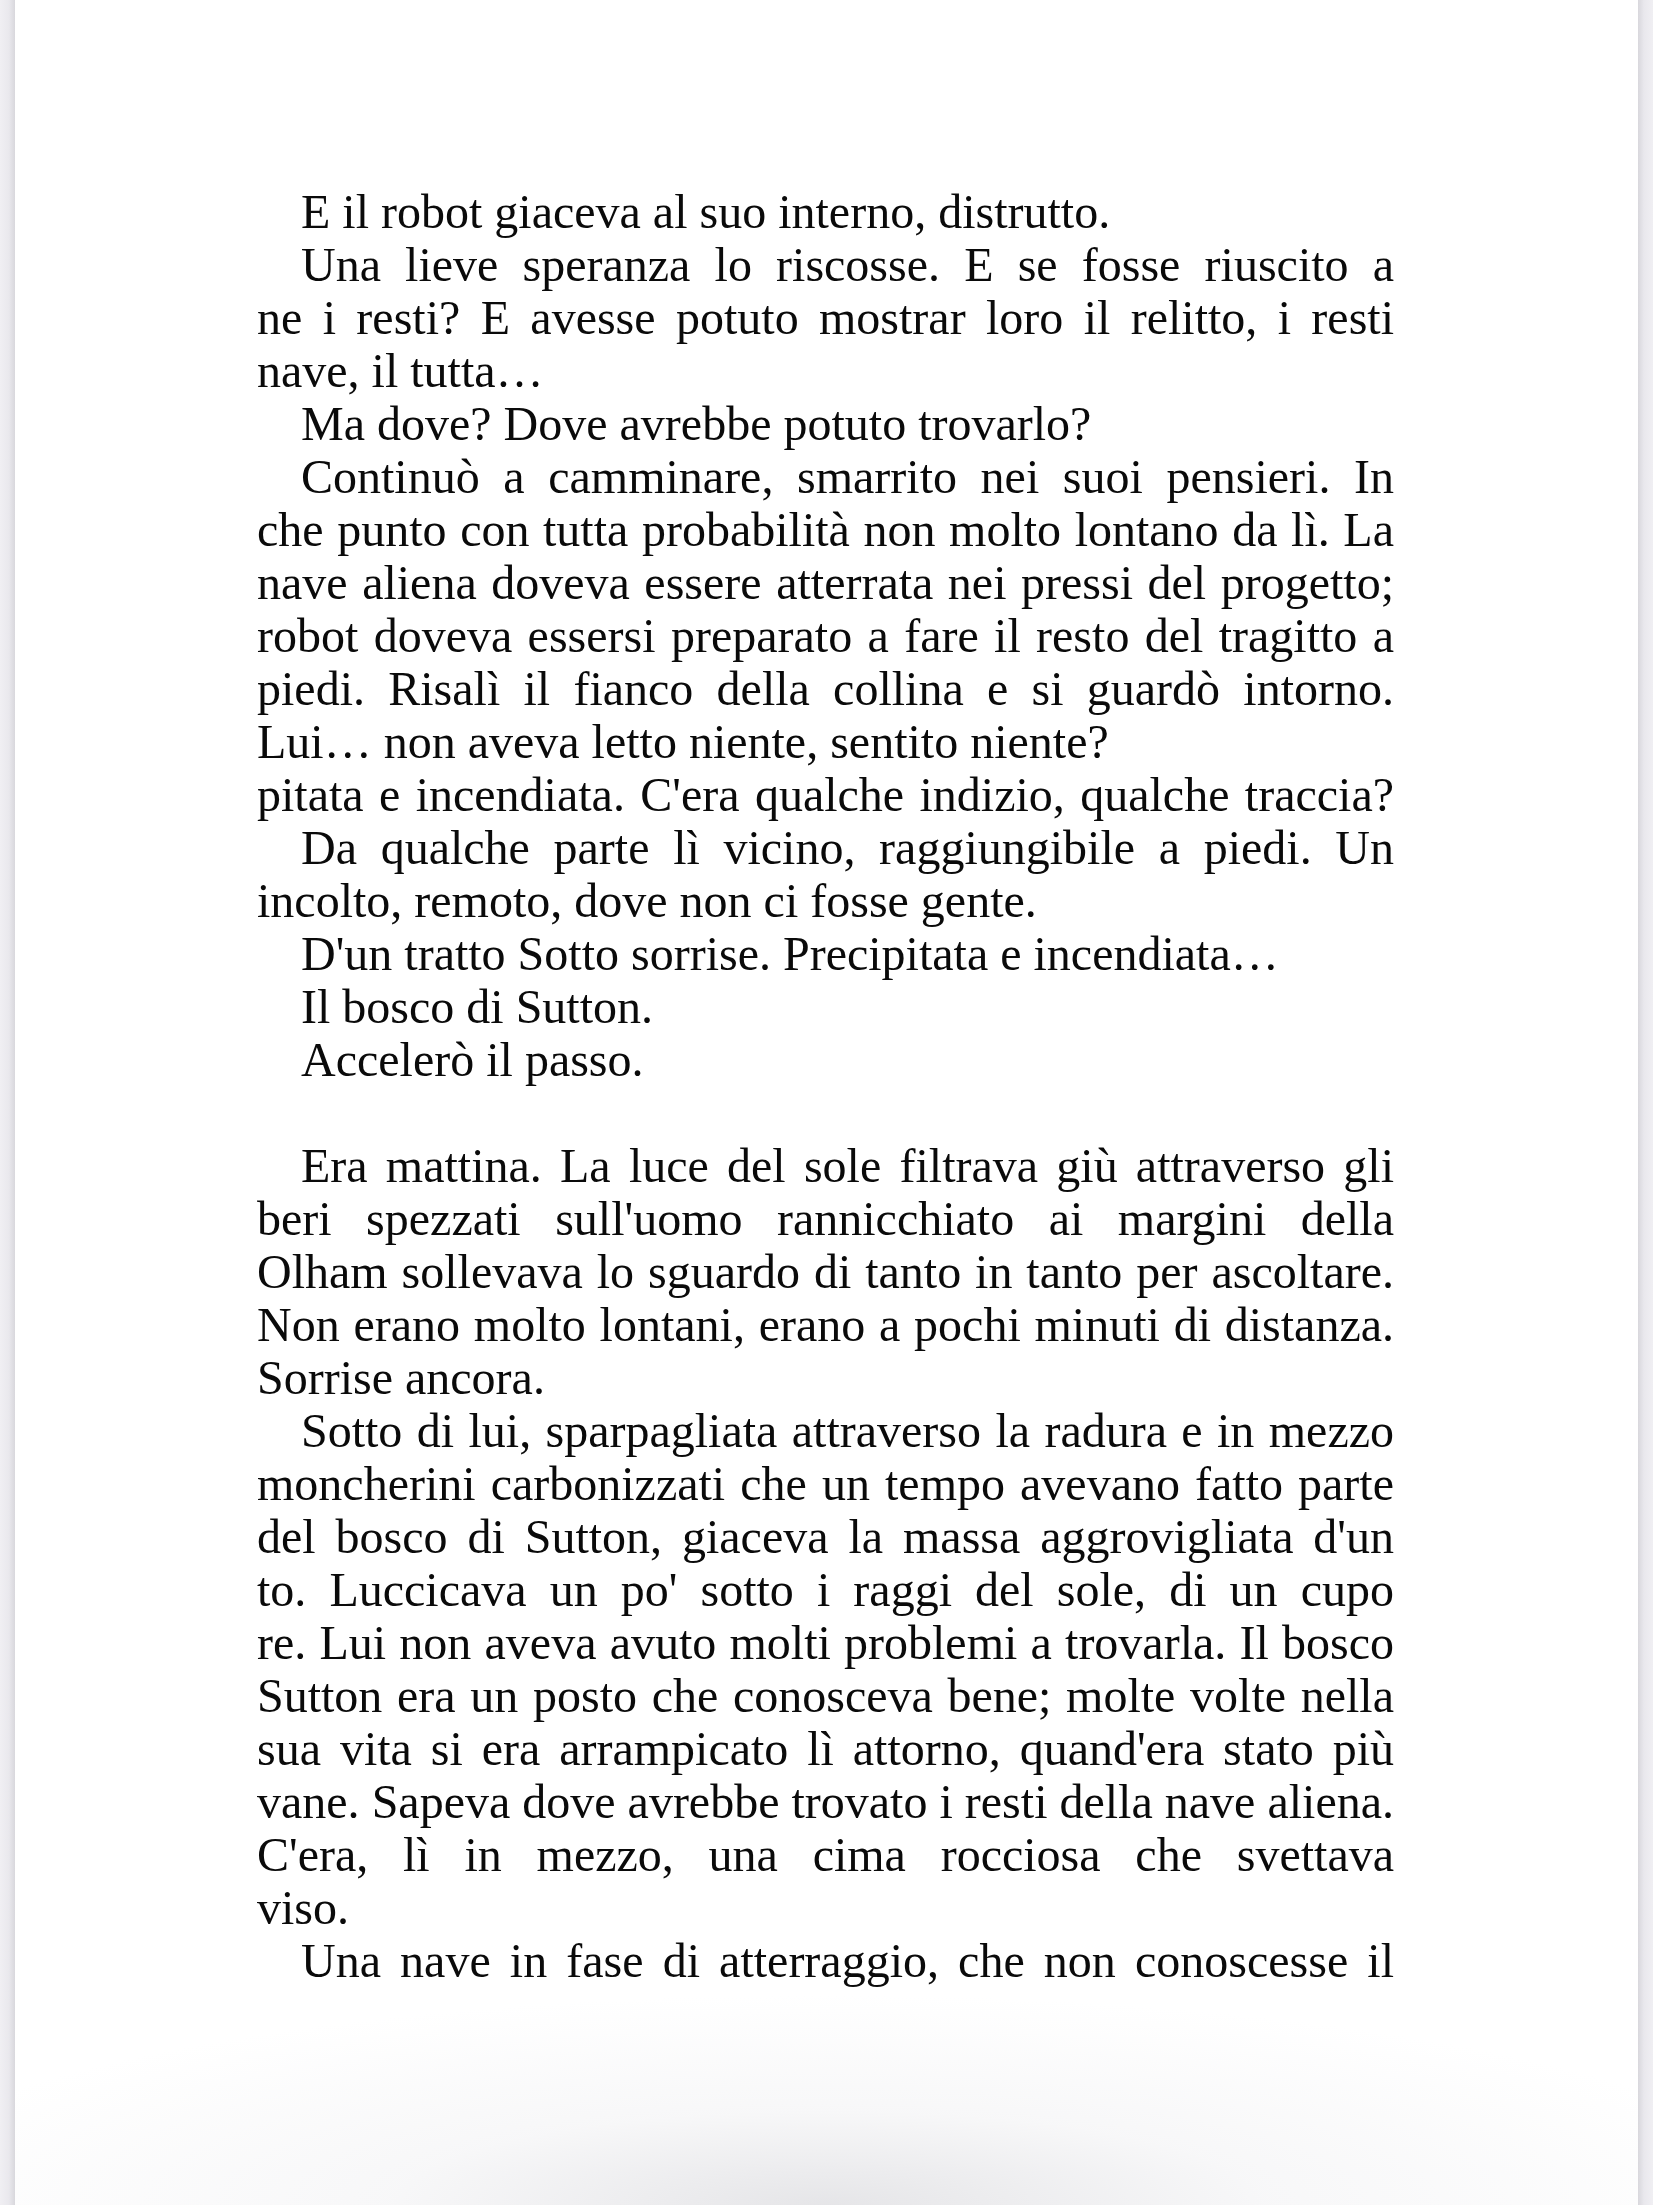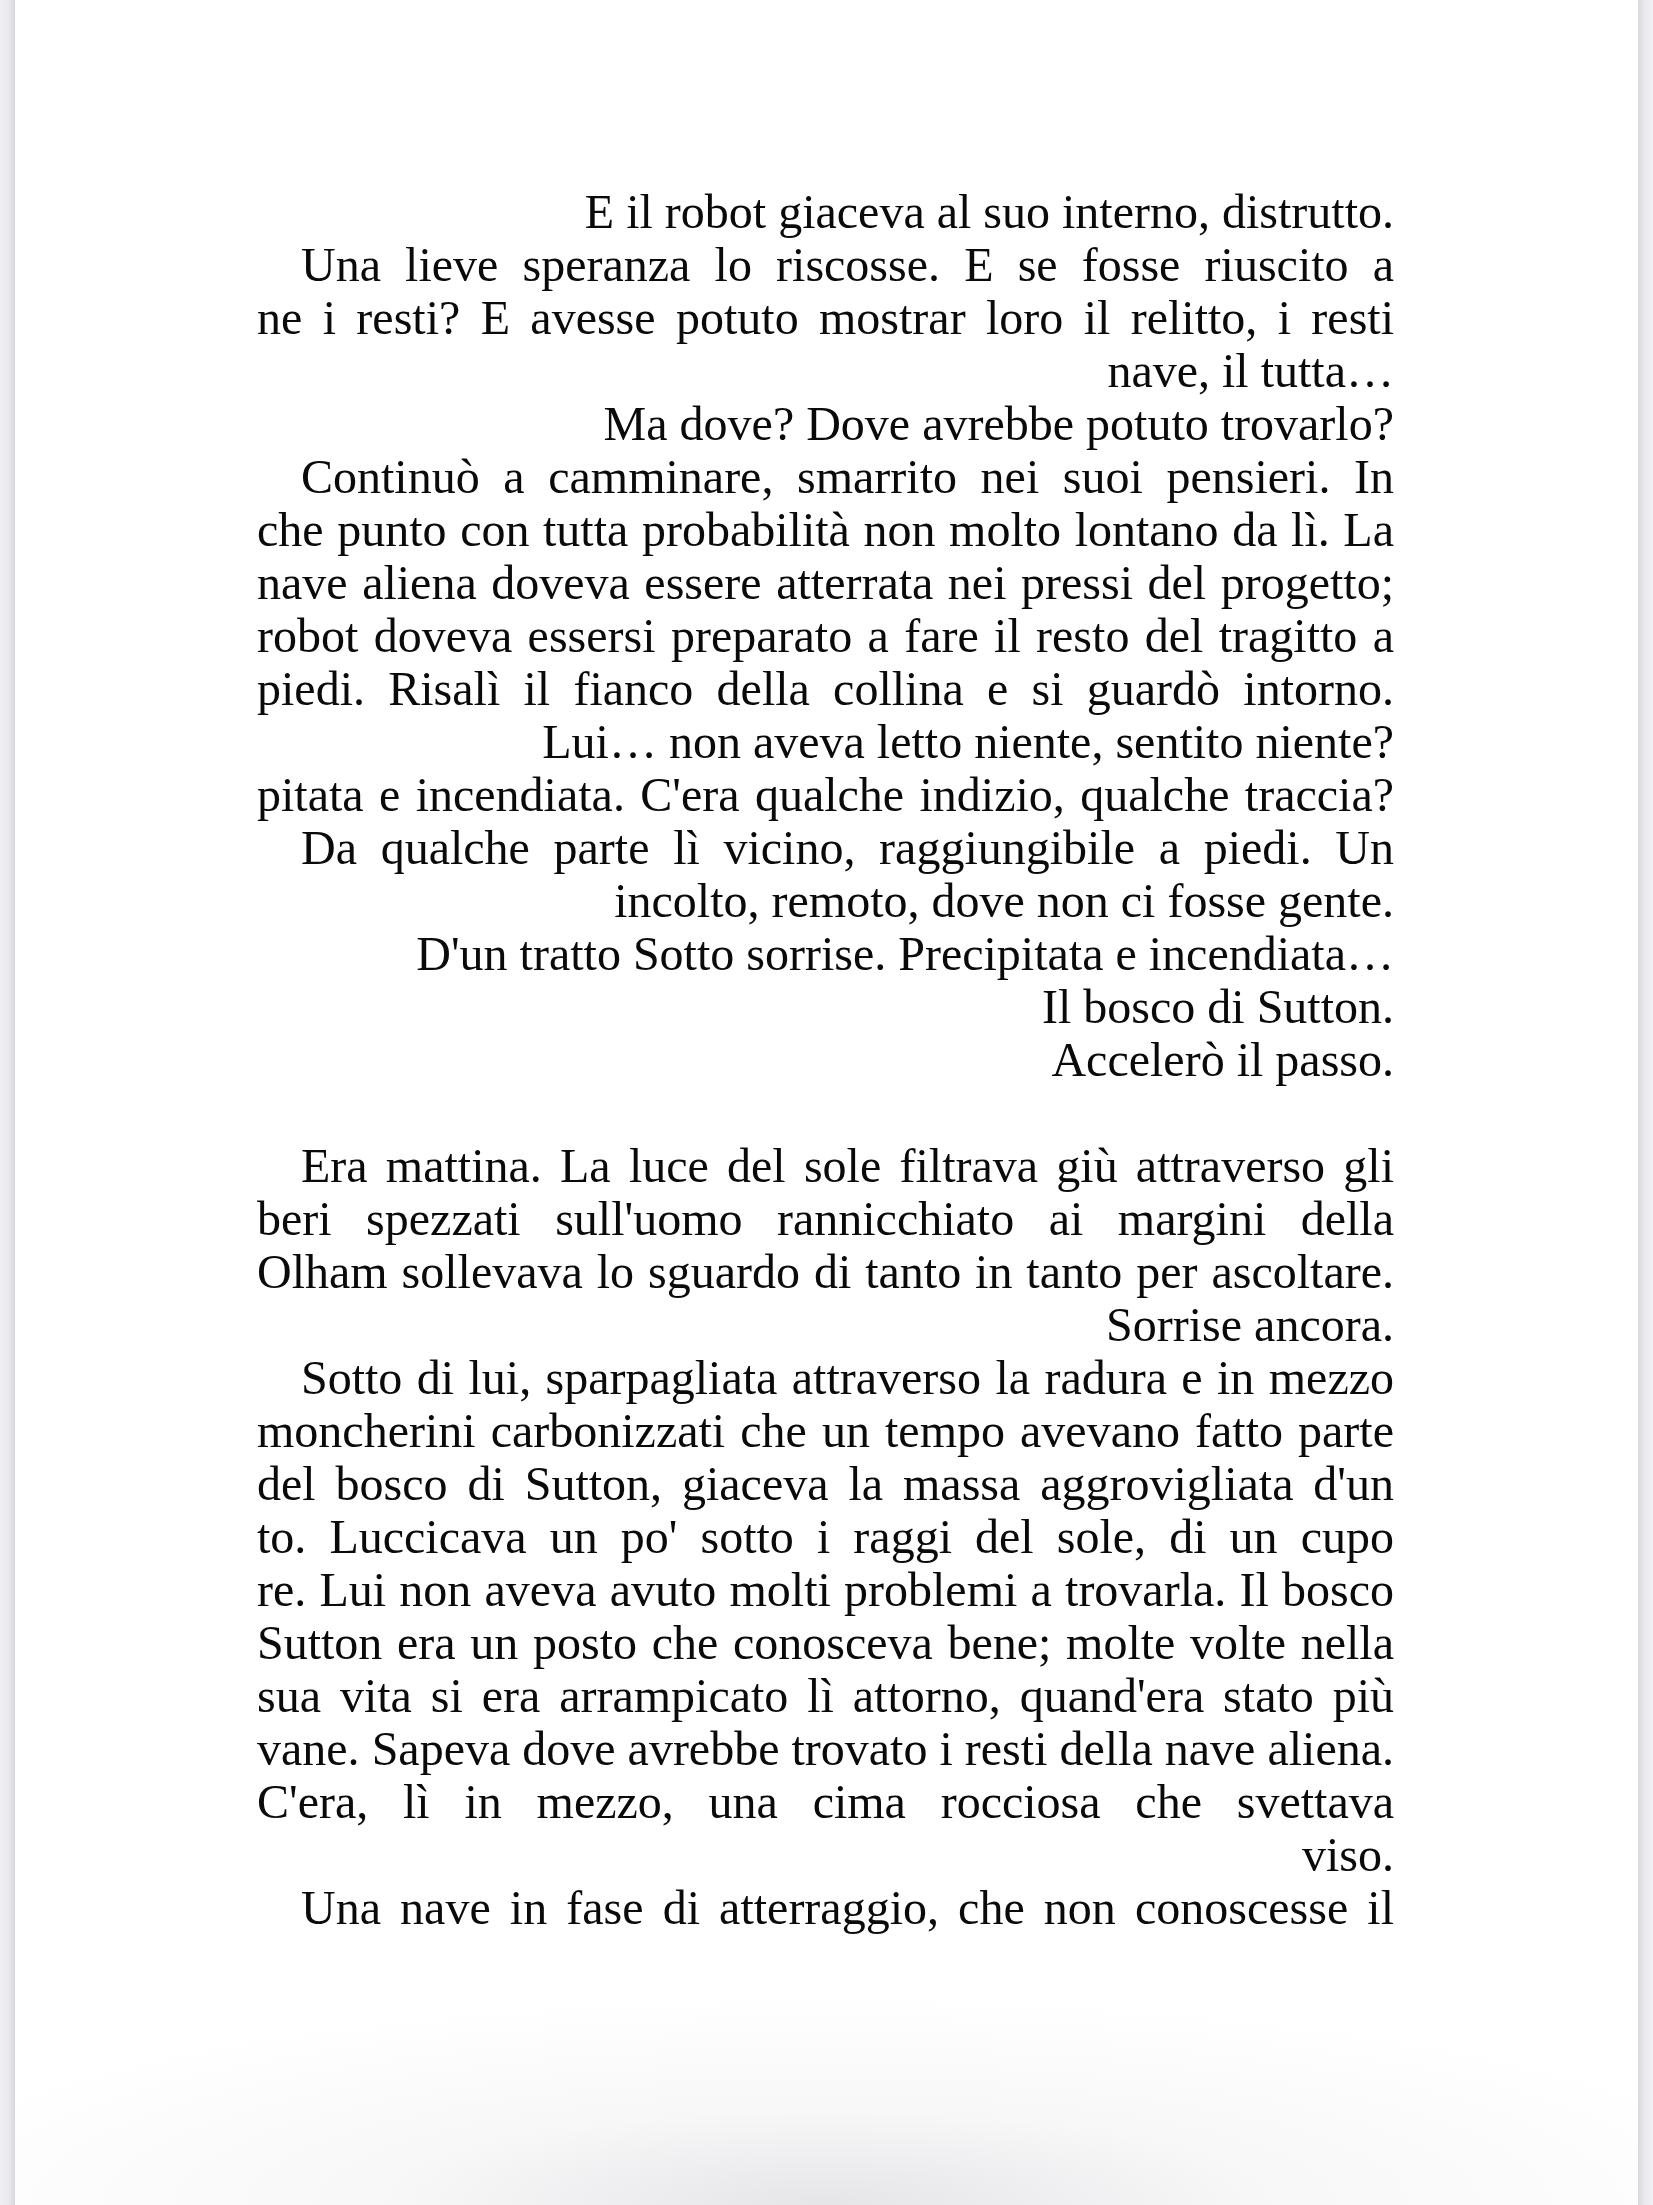--- a/index.html
+++ b/index.html
@@ -51,21 +51,21 @@
       width: 1137px;
       font-family: "Liberation Serif", "DejaVu Serif", serif;
       font-size: 48px;
       line-height: 53px;
       color: #0a0a0a;
     }
     .line {
       display: block;
       height: 53px;
       white-space: nowrap;
-      text-align: right;
+      text-align: left;
     }
     .line.just {
       text-align: justify;
       text-align-last: justify;
       white-space: normal;
       overflow: hidden;
     }
     .line.indent {
       padding-left: 44px;
     }
@@ -96,20 +96,21 @@
   <span class="line just">pitata e incendiata. C'era qualche indizio, qualche traccia?</span>
   <span class="line indent just">Da qualche parte lì vicino, raggiungibile a piedi. Un posto</span>
   <span class="line">incolto, remoto, dove non ci fosse gente.</span>
   <span class="line indent">D'un tratto Sotto sorrise. Precipitata e incendiata…</span>
   <span class="line indent">Il bosco di Sutton.</span>
   <span class="line indent">Accelerò il passo.</span>
   <span class="line blank"></span>
   <span class="line indent just">Era mattina. La luce del sole filtrava giù attraverso gli al-</span>
   <span class="line just">beri spezzati sull'uomo rannicchiato ai margini della radura.</span>
   <span class="line just">Olham sollevava lo sguardo di tanto in tanto per ascoltare.</span>
+  <span class="line just">Non erano molto lontani, erano a pochi minuti di distanza.</span>
   <span class="line">Sorrise ancora.</span>
   <span class="line indent just">Sotto di lui, sparpagliata attraverso la radura e in mezzo ai</span>
   <span class="line just">moncherini carbonizzati che un tempo avevano fatto parte</span>
   <span class="line just">del bosco di Sutton, giaceva la massa aggrovigliata d'un relit-</span>
   <span class="line just">to. Luccicava un po' sotto i raggi del sole, di un cupo baglio-</span>
   <span class="line just">re. Lui non aveva avuto molti problemi a trovarla. Il bosco di</span>
   <span class="line just">Sutton era un posto che conosceva bene; molte volte nella</span>
   <span class="line just">sua vita si era arrampicato lì attorno, quand'era stato più gio-</span>
   <span class="line just">vane. Sapeva dove avrebbe trovato i resti della nave aliena.</span>
   <span class="line just">C'era, lì in mezzo, una cima rocciosa che svettava all'improv-</span>

